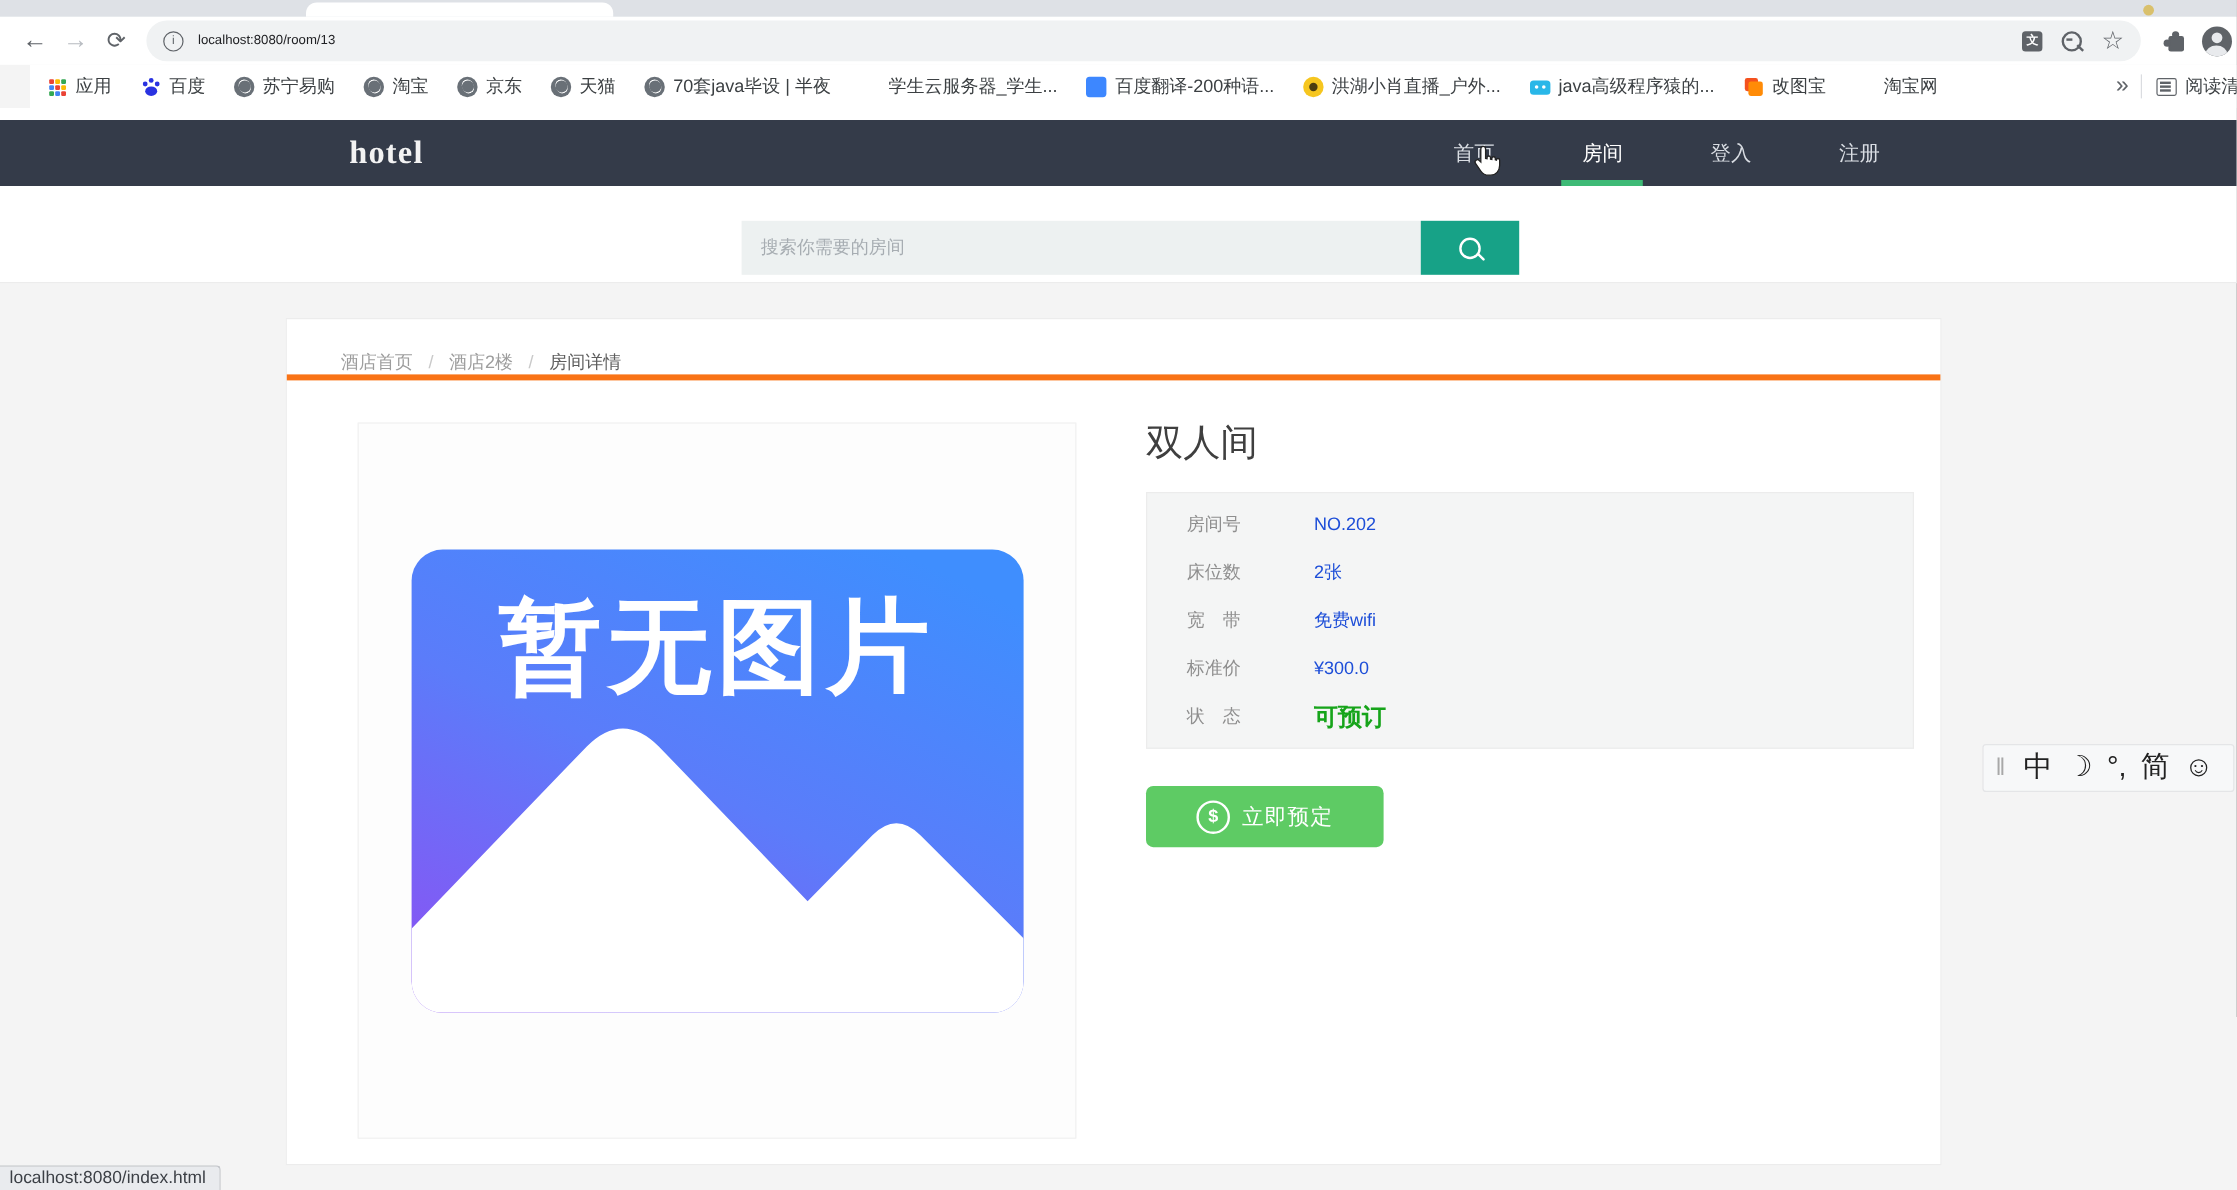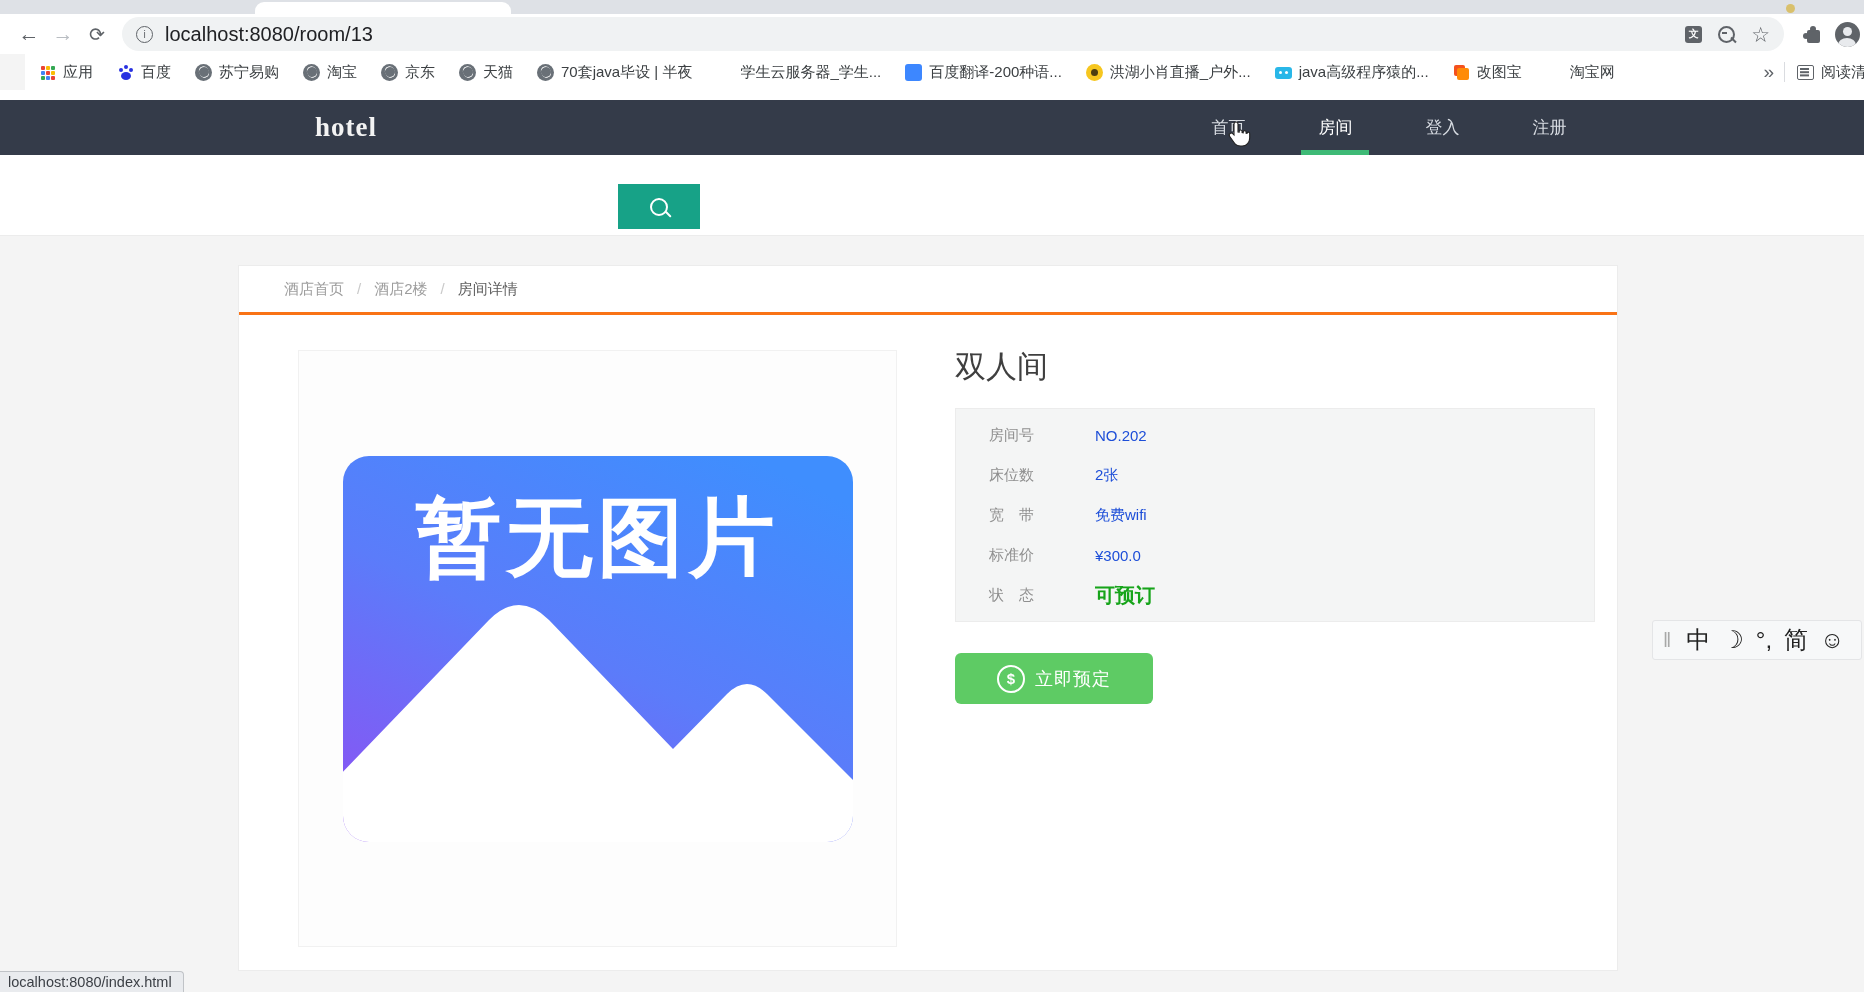--- a/index.html
+++ b/index.html
@@ -10,21 +10,21 @@
   .tabstrip{position:absolute;top:0;left:0;width:1864px;height:14px;background:#dee1e6;}
   .tab-active{position:absolute;top:2px;left:255px;width:256px;height:12px;background:#fff;border-radius:9px 9px 0 0;}
   .win-dot{position:absolute;top:4px;left:1786px;width:9px;height:9px;border-radius:50%;background:#d9c06c;}
 
   .toolbar{position:absolute;top:14px;left:0;width:1864px;height:40px;background:#fff;display:flex;align-items:center;padding-left:12px;box-sizing:border-box;}
   .tbtn{width:34px;height:34px;display:flex;align-items:center;justify-content:center;border-radius:50%;flex:0 0 auto;color:#5f6368;font-size:21px;}
   .tbtn.disabled{color:#b9bdc2;}
   .reload{font-size:19px;}
   .omnibox{flex:1;height:34px;margin:0 12px 0 8px;background:#f0f2f3;border-radius:17px;display:flex;align-items:center;padding:0 14px;box-sizing:border-box;}
   .i-info{width:15px;height:15px;border:1.6px solid #5f6368;border-radius:50%;display:flex;align-items:center;justify-content:center;font-size:10px;color:#5f6368;flex:0 0 auto;}
-  .url-text{margin-left:12px;font-size:20px;color:#202124;white-space:nowrap;}
+  .url-text{margin-left:12px;font-size:11px;color:#202124;white-space:nowrap;}
   .omni-spacer{flex:1;}
   .omni-ic{margin-left:16px;flex:0 0 auto;display:flex;align-items:center;justify-content:center;}
   .i-gtrans{width:17px;height:17px;background:#5f6368;border-radius:3px;color:#fff;font-size:10px;display:flex;align-items:center;justify-content:center;font-weight:bold;}
   .i-zoomout{position:relative;width:13px;height:13px;border:2px solid #5f6368;border-radius:50%;}
   .i-zoomout::before{content:"";position:absolute;left:2px;top:4.5px;width:5px;height:2px;background:#5f6368;}
   .i-zoomout::after{content:"";position:absolute;left:10px;top:11px;width:7px;height:2px;background:#5f6368;transform:rotate(45deg);}
   .i-star{font-size:21px;color:#5f6368;line-height:1;}
   .i-puzzle{position:relative;width:13px;height:13px;background:#5f6368;border-radius:2px;margin-top:4px;}
   .i-puzzle::before{content:"";position:absolute;top:-4px;left:3.5px;width:6px;height:6px;border-radius:50%;background:#5f6368;}
   .i-puzzle::after{content:"";position:absolute;left:-4px;top:3.5px;width:6px;height:6px;border-radius:50%;background:#5f6368;}
@@ -55,36 +55,36 @@
   .bm-overflow{margin-left:auto;color:#5f6368;font-size:19px;flex:0 0 auto;padding:0 10px;}
   .bm-sep{width:1px;height:20px;background:#dadce0;flex:0 0 auto;}
   .rlist{display:flex;align-items:center;margin-left:12px;flex:0 0 auto;}
   .i-rlist{position:relative;width:15px;height:13px;border:1.7px solid #5f6368;border-radius:2px;}
   .i-rlist::before{content:"";position:absolute;top:2.5px;left:2px;width:9px;height:1.6px;background:#5f6368;box-shadow:0 3.2px 0 #5f6368,0 6.4px 0 #5f6368;}
 
   
   .page-white{position:absolute;top:90px;left:0;width:1864px;height:145px;background:#fff;border-bottom:1px solid #ececec;}
 
   .site-header{position:absolute;top:100px;left:0;width:1864px;height:55px;background:#343b49;}
-  .logo{position:absolute;left:291px;top:0;height:55px;line-height:55px;color:#f3f3f3;font-family:"Liberation Serif","DejaVu Serif",serif;font-weight:bold;font-size:27px;letter-spacing:1px;margin-left:24px;}
+  .logo{position:absolute;left:291px;top:0;height:55px;line-height:55px;color:#f3f3f3;font-family:"Liberation Serif","DejaVu Serif",serif;font-weight:bold;font-size:27px;letter-spacing:1px;}
   .nav{position:absolute;left:1175px;top:0;height:55px;display:flex;}
   .nav-item{position:relative;width:107px;height:55px;line-height:55px;text-align:center;color:#d9dde3;font-size:17px;cursor:pointer;}
   .nav-item.active{color:#fff;}
   .nav-item.active::after{content:"";position:absolute;left:19px;bottom:0;width:68px;height:5px;background:#3eba76;}
 
   .search-wrap{position:absolute;top:155px;left:0;width:1864px;height:80px;}
   .search-bar{position:absolute;left:618px;top:29px;width:648px;height:45px;display:flex;}
   .search-input{flex:1;border:none;outline:none;background:#edf1f1;padding:0 16px;font-size:15px;color:#333;font-family:inherit;}
   .search-input::placeholder{color:#a7adb2;}
   .search-btn{width:82px;height:45px;border:none;background:#17a287;display:flex;align-items:center;justify-content:center;cursor:pointer;}
   .i-search{position:relative;width:14px;height:14px;border:2.4px solid #fff;border-radius:50%;}
   .i-search::after{content:"";position:absolute;left:12px;top:13px;width:8px;height:2.4px;background:#fff;transform:rotate(45deg);border-radius:2px;}
 
   .card{position:absolute;left:238px;top:265px;width:1380px;height:706px;background:#fff;border:1px solid #ececec;box-sizing:border-box;}
-  .breadcrumb{display:flex;align-items:center;height:46px;padding-left:45px;border-bottom:3px solid #f97316;font-size:15px;}
+  .breadcrumb{display:flex;align-items:flex-end;height:46px;padding-left:45px;border-bottom:5px solid #f97316;font-size:15px;}
   .crumb{color:#9d9d9d;cursor:pointer;}
   .crumb.t-current{color:#5e5e5e;cursor:default;}
   .crumb + .crumb::before{content:"/";color:#c9c9c9;margin:0 13px;}
 
   .room-layout{display:flex;padding:35px 0 0 59px;}
   .image-box{width:599px;height:597px;border:1px solid #f1f1f1;box-sizing:border-box;display:flex;align-items:center;justify-content:center;background:#fdfdfd;}
   .noimg{position:relative;width:510px;height:386px;border-radius:26px;overflow:hidden;background:linear-gradient(205deg,#3f8efe 8%,#5b7cfa 52%,#8a53f3 96%);text-decoration:underline;}
   .noimg-text{position:absolute;top:38px;left:0;width:100%;text-align:center;color:#fff;font-size:86px;font-weight:bold;letter-spacing:5px;line-height:1;}
   .noimg svg{position:absolute;left:0;bottom:0;display:block;}
 
@@ -238,20 +238,21 @@
 
         <div class="nav-item">登入</div>
 
         <div class="nav-item">注册</div>
 
     </div>
   </div>
 
   <div class="search-wrap">
     <div class="search-bar">
+      <input class="search-input" type="text" placeholder="搜索你需要的房间" style="">
       <button class="search-btn">
         <span class="i-search"></span>
       </button>
     </div>
   </div>
 
   <div class="card">
     <div class="breadcrumb">
 
         <span class="crumb">酒店首页</span>

